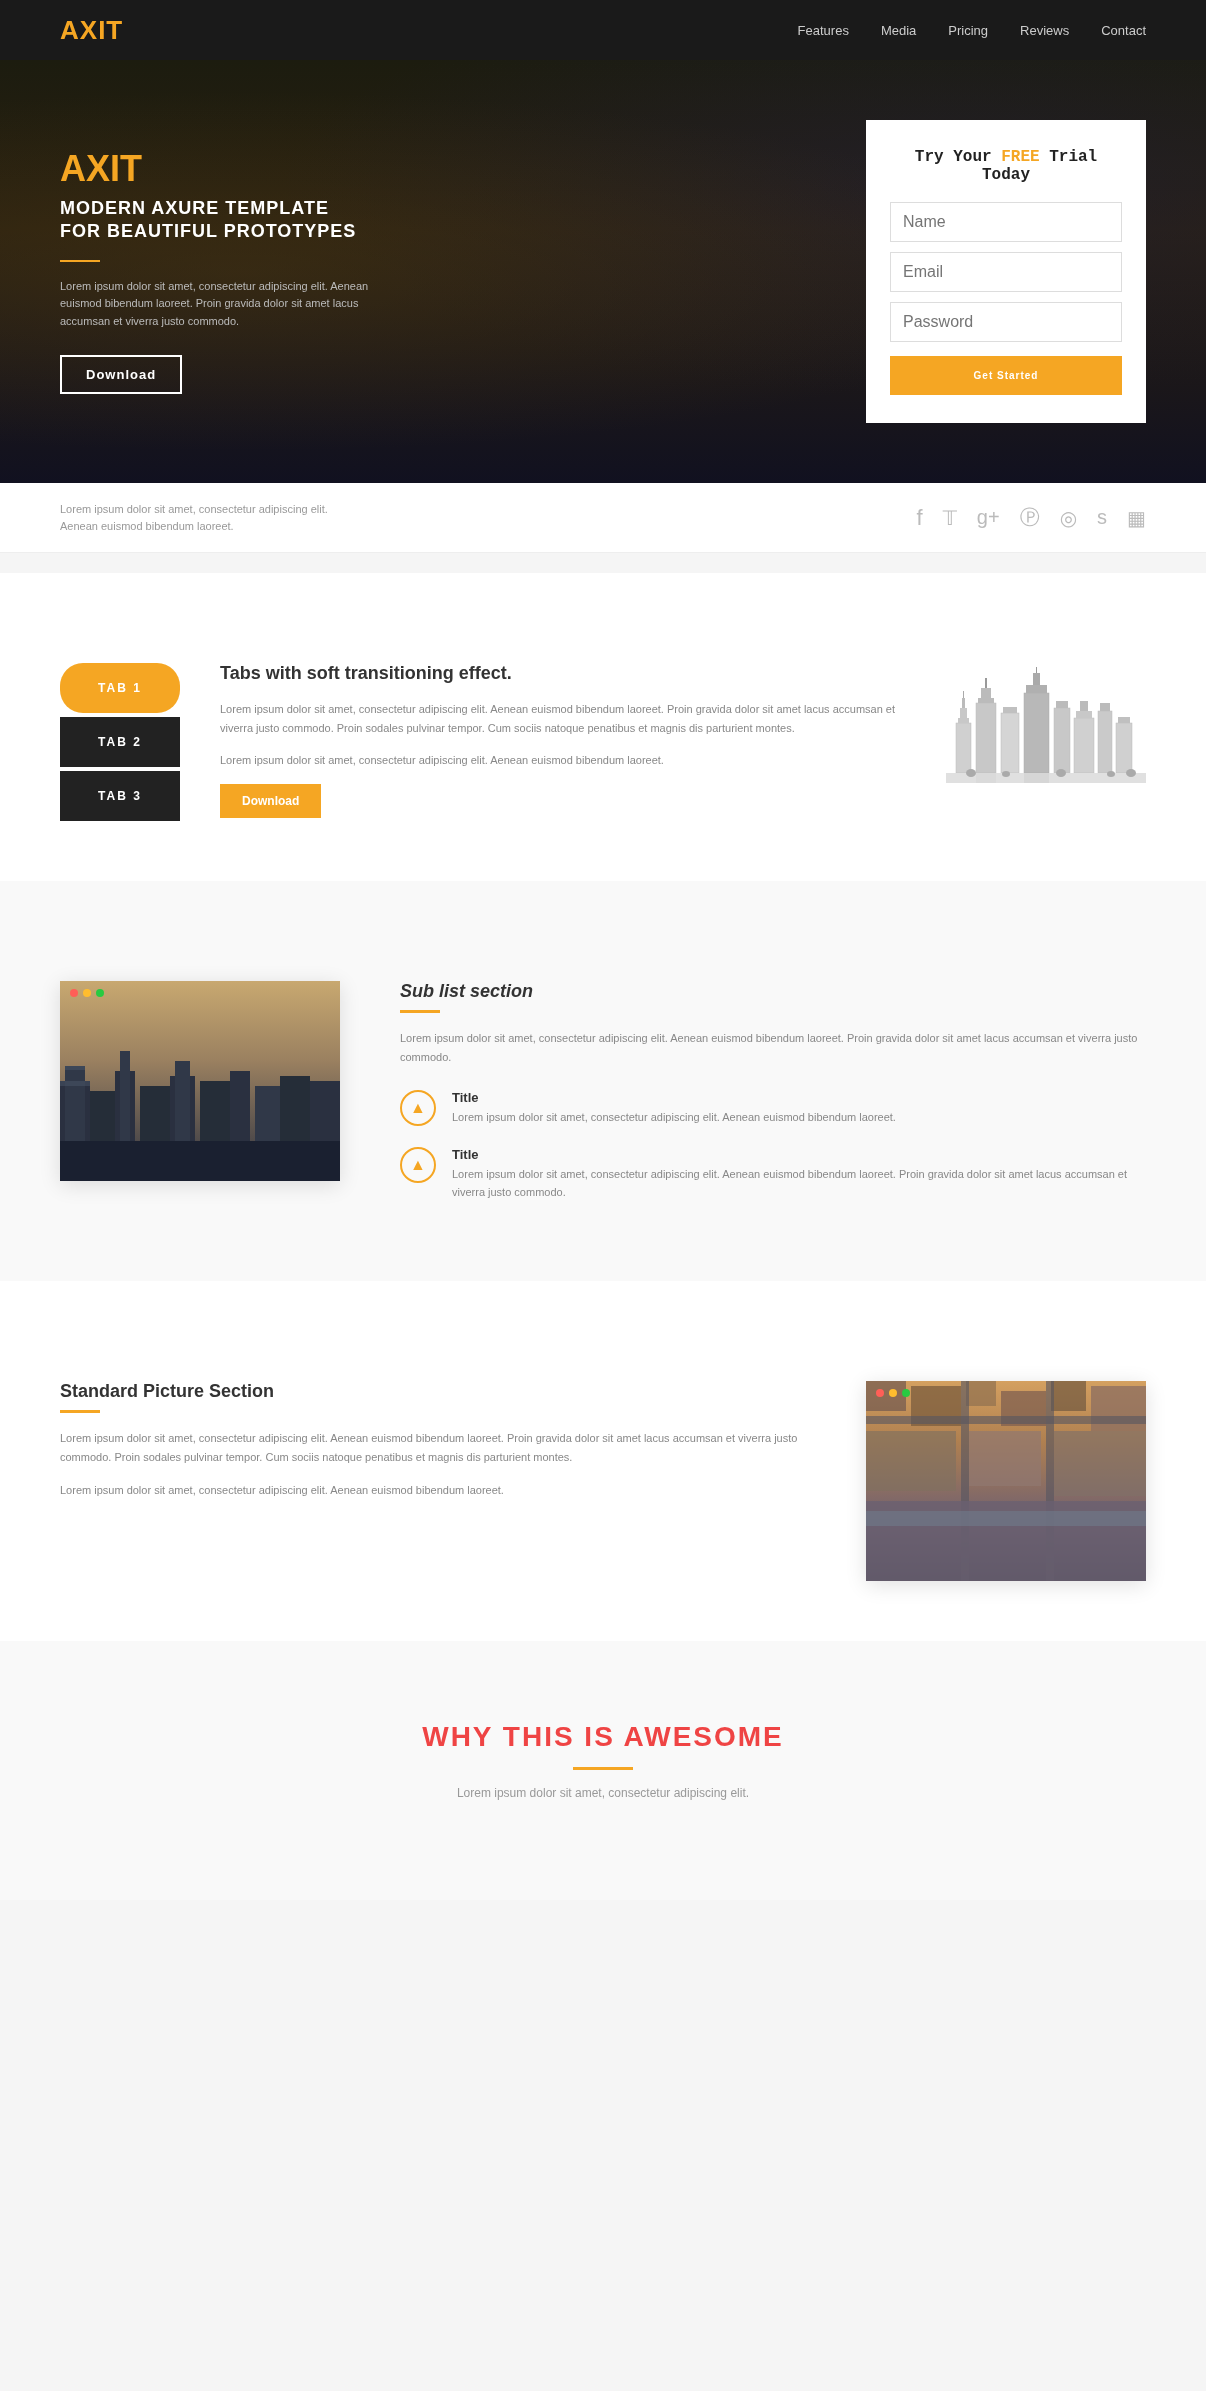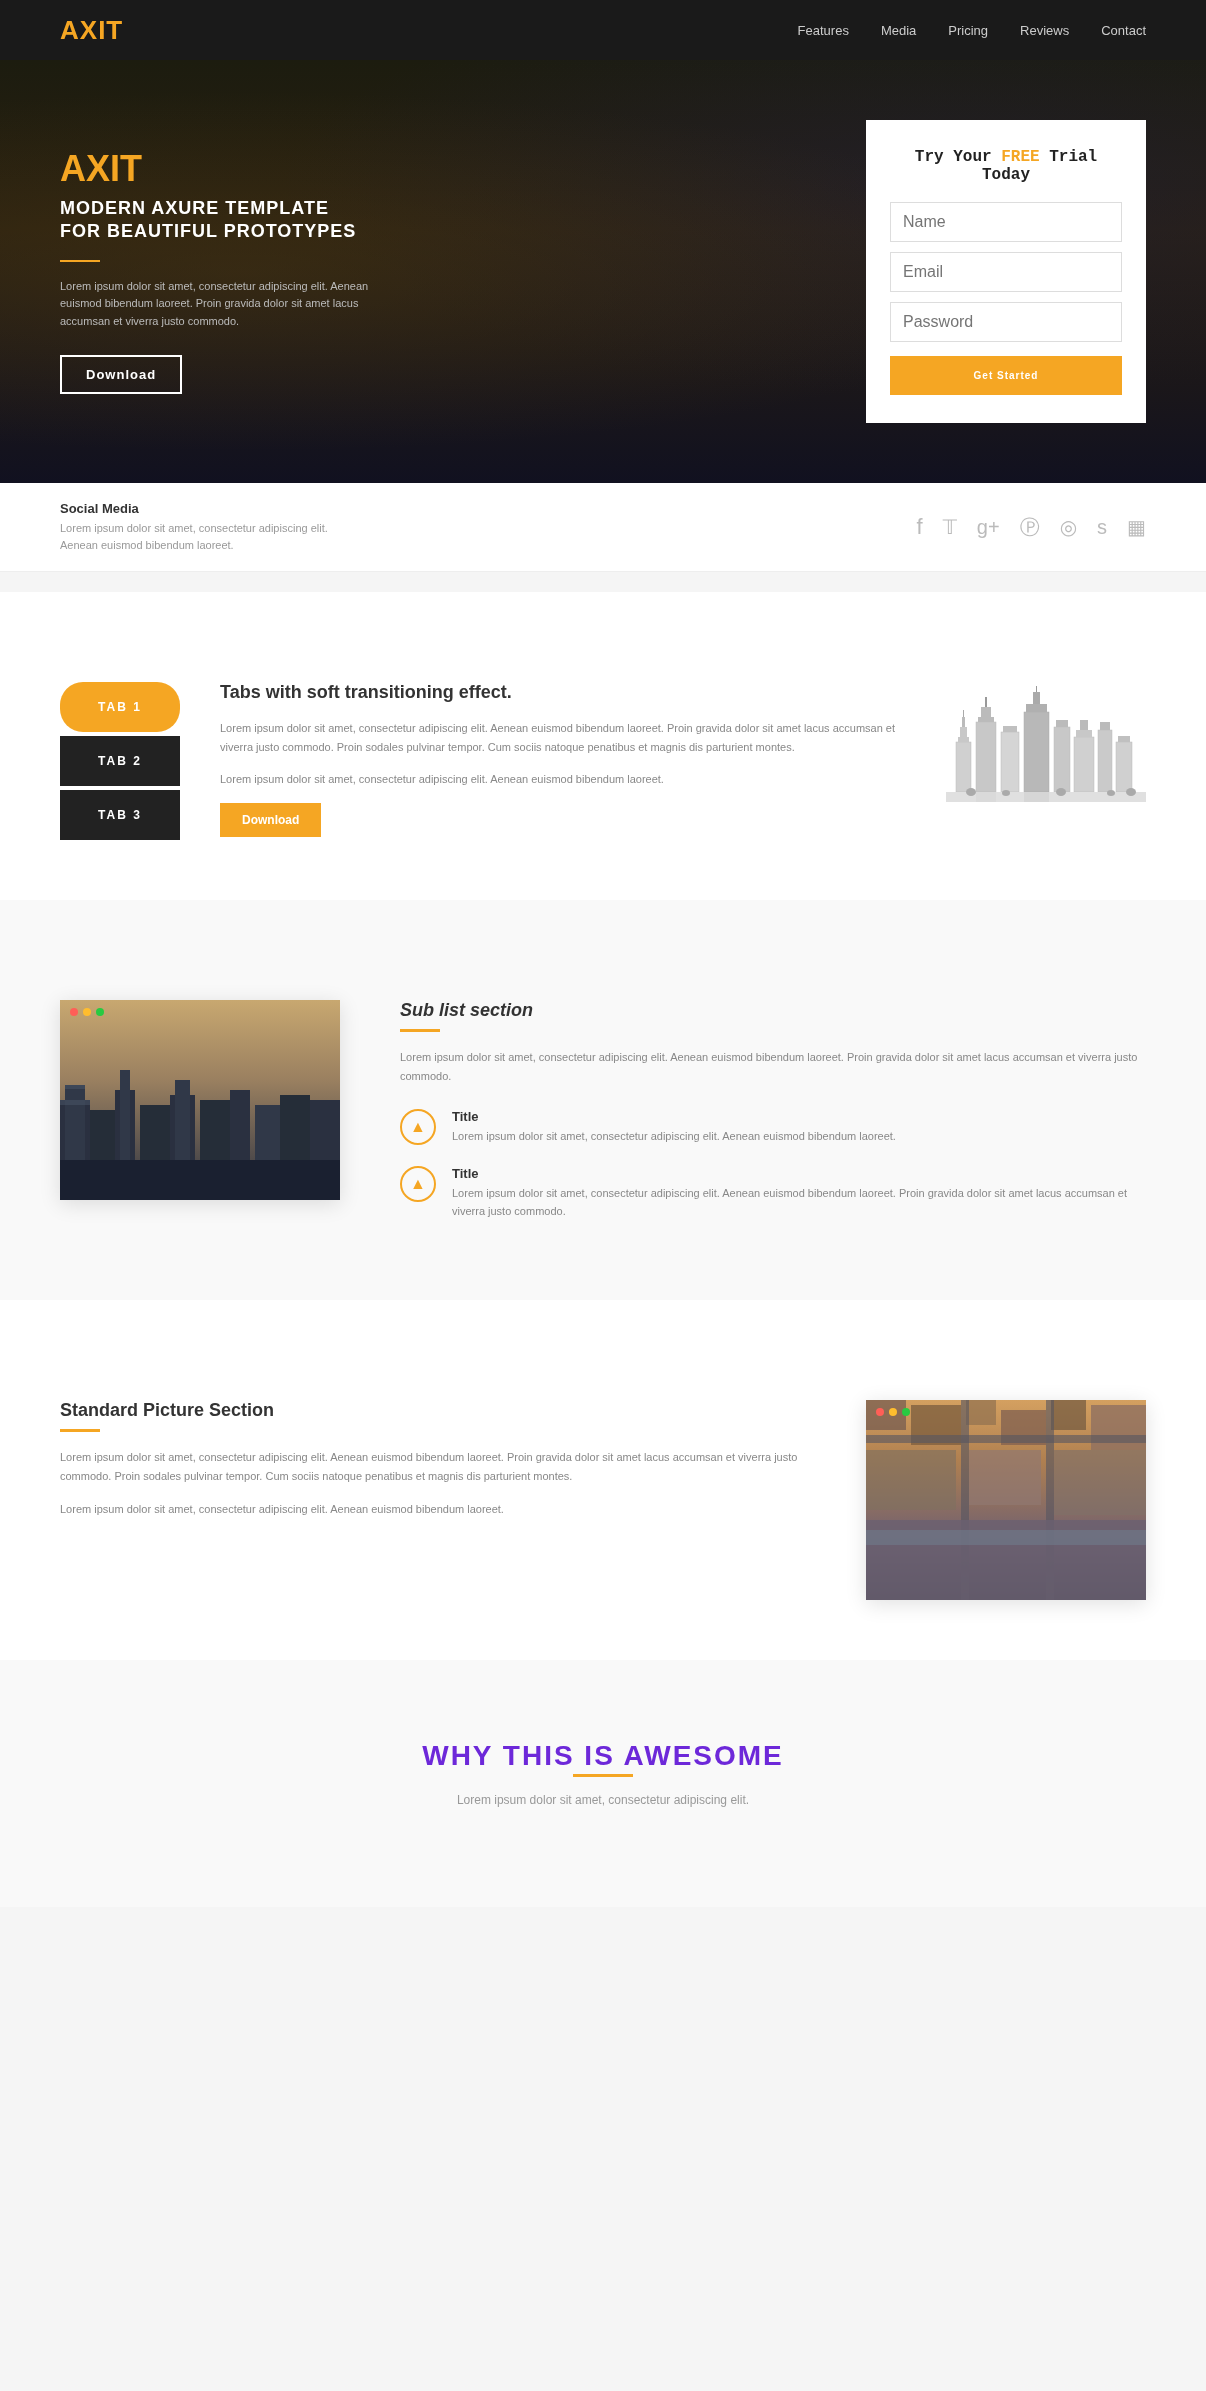--- a/index.html
+++ b/index.html
@@ -296,24 +296,24 @@
 
     
     .why-section {
       background: #f9f9f9;
       padding: 60px 60px 40px;
       text-align: center;
     }
     .why-section h2 {
       font-size: 28px;
       font-weight: bold;
-      color: #6d28d9;
+      color: #ef4444;
       letter-spacing: 2px;
       text-transform: uppercase;
-      margin-bottom: 2px;
+      margin-bottom: 14px;
     }
     .why-accent { width: 60px; height: 3px; background: #f5a623; margin: 0 auto 16px; }
     .why-section > p { font-size: 12px; color: #999; }
 
     
     .section-spacer { height: 20px; background: #f5f5f5; }
   </style>
 </head>
 <body>
 
@@ -347,21 +347,20 @@
     </div>
     <input type="text" placeholder="Name" style="">
     <input type="email" placeholder="Email" style="">
     <input type="password" placeholder="Password" style="">
     <button>Get Started</button>
   </div>
 </section>
 
 <div class="social-bar">
   <div class="social-text">
-    <h4>Social Media</h4>
     <p>Lorem ipsum dolor sit amet, consectetur adipiscing elit.<br>Aenean euismod bibendum laoreet.</p>
   </div>
   <div class="social-icons">
     <span class="social-icon"></span>
     <span class="social-icon" style="font-size:22px;">​f</span>
     <span class="social-icon">𝕋</span>
     <span class="social-icon">g+</span>
     <span class="social-icon">Ⓟ</span>
     <span class="social-icon">◎</span>
     <span class="social-icon">s</span>

